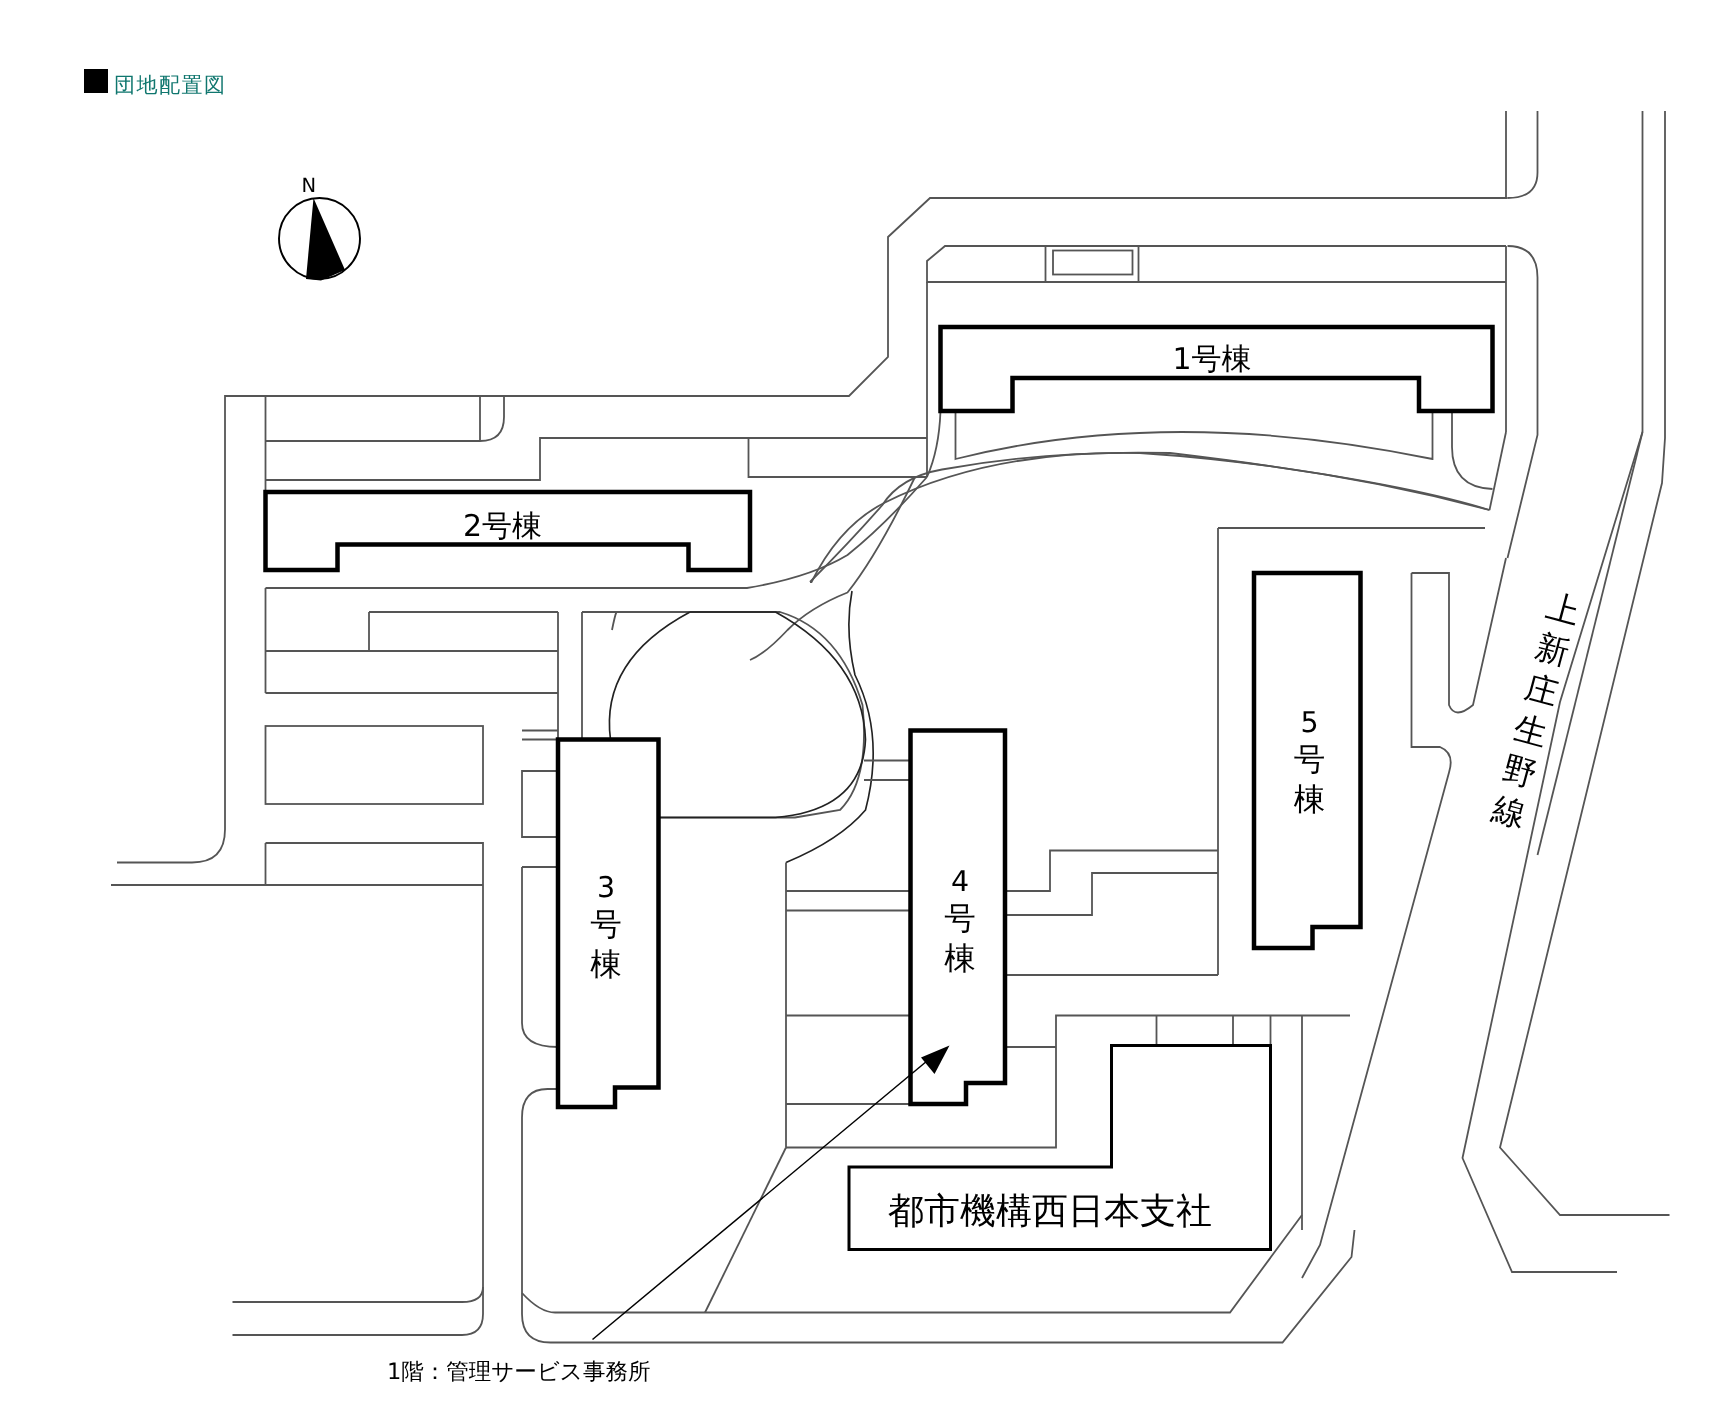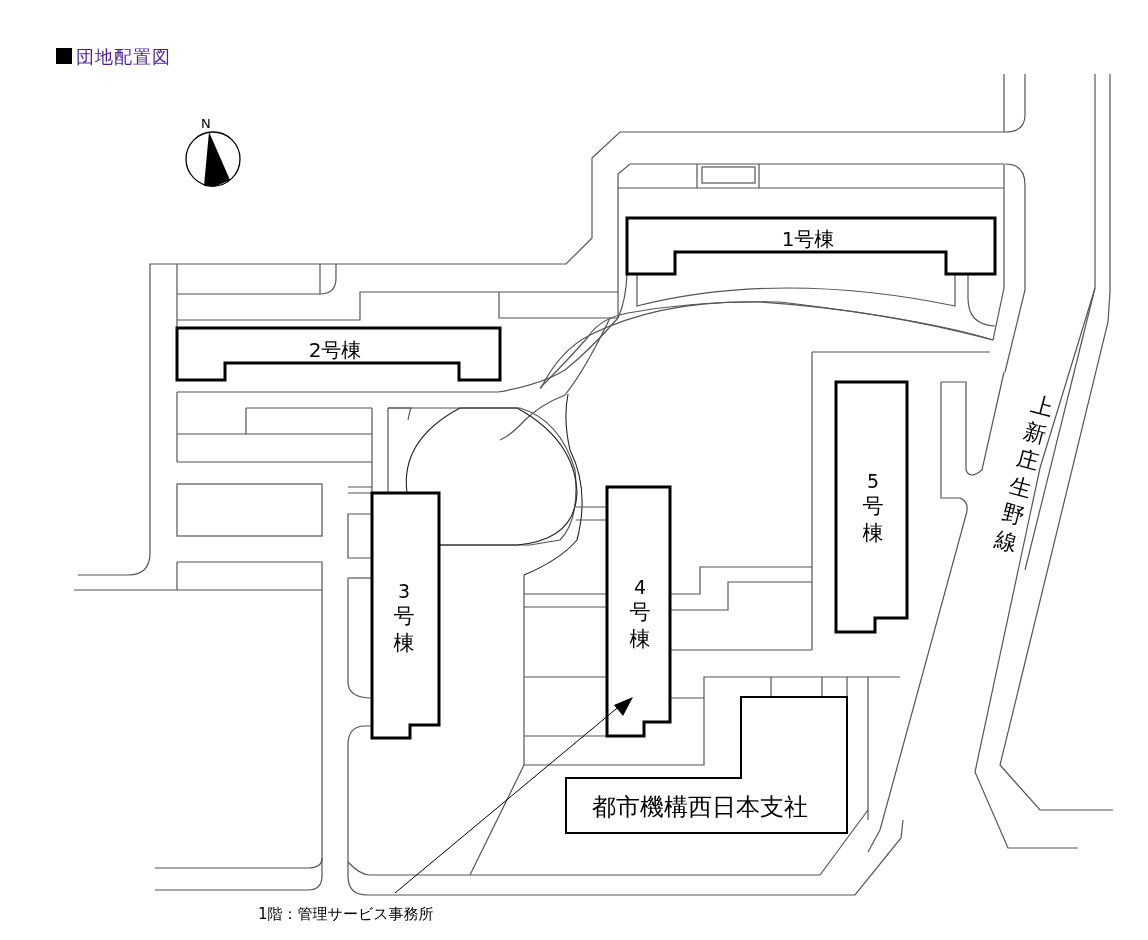--- a/index.html
+++ b/index.html
@@ -1,18 +1,18 @@
 <!DOCTYPE html>
 <html><head>
 <meta charset="utf-8">
 <style>
   html, body { margin: 0; padding: 0; background: #ffffff; }
   body { width: 1148px; height: 940px; position: relative; overflow: hidden;
          font-family: "DejaVu Sans", "Liberation Sans", sans-serif; }
-  #title { position: absolute; left: 56px; top: 44px; font-size: 18px; color: #4c1d95;
+  #title { position: absolute; left: 56px; top: 44px; font-size: 14px; color: #0f766e;
            letter-spacing: 1px; line-height: 26px; }
   #title .sq { display: inline-block; width: 16px; height: 16px; background: #000;
                margin-right: 4px; vertical-align: -1px; }
   svg { position: absolute; left: 0; top: 0; }
   .thin { fill: none; stroke: #555; stroke-width: 1.2; }
   .thin2 { fill: none; stroke: #222; stroke-width: 1.1; }
   .bld { fill: #fff; stroke: #000; stroke-width: 3; }
   .lbl { font-family: "DejaVu Sans", "Liberation Sans", sans-serif; fill: #000; }
 </style>
 </head>

